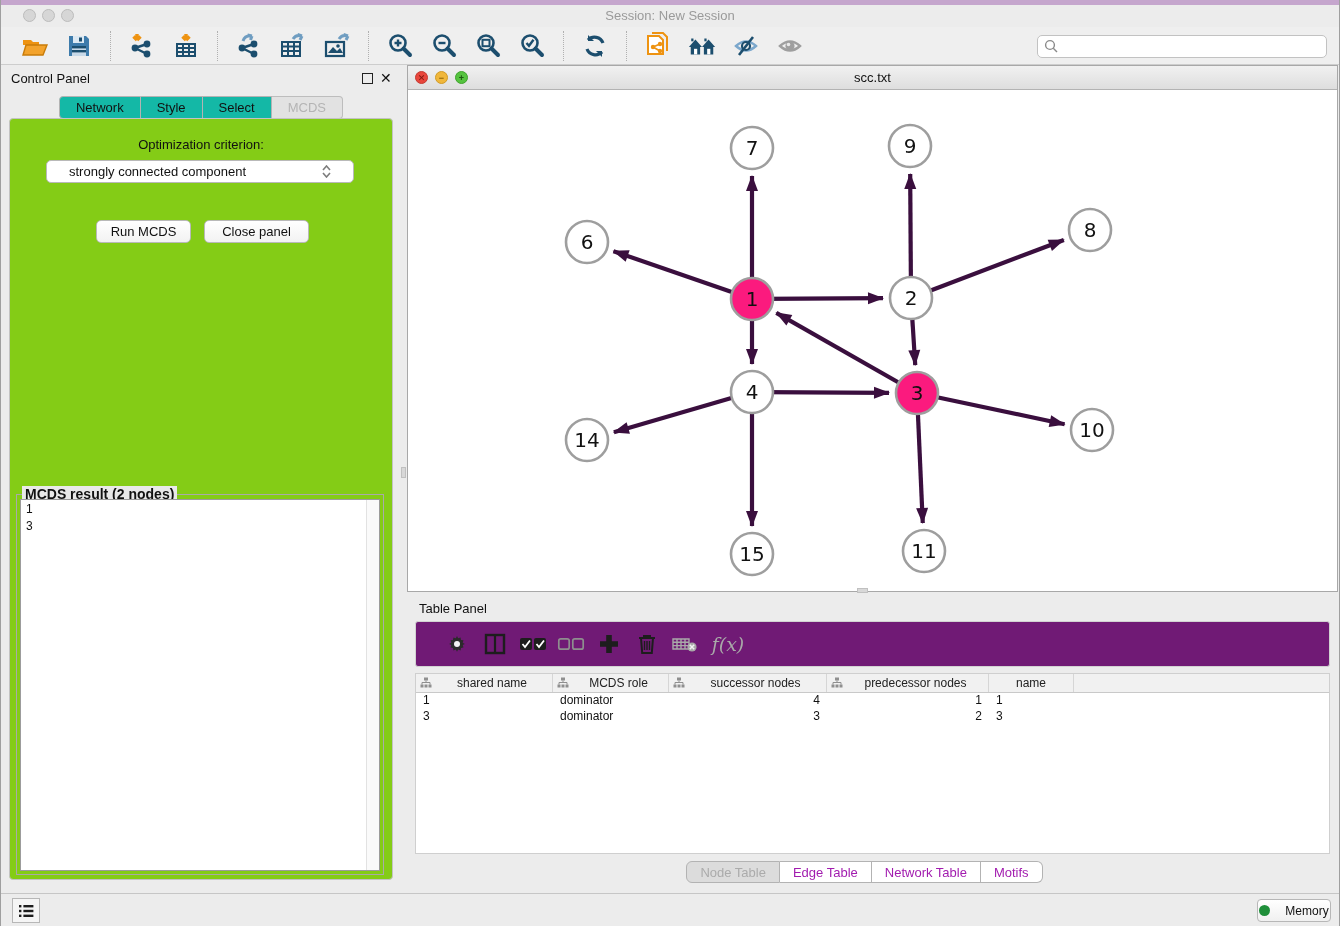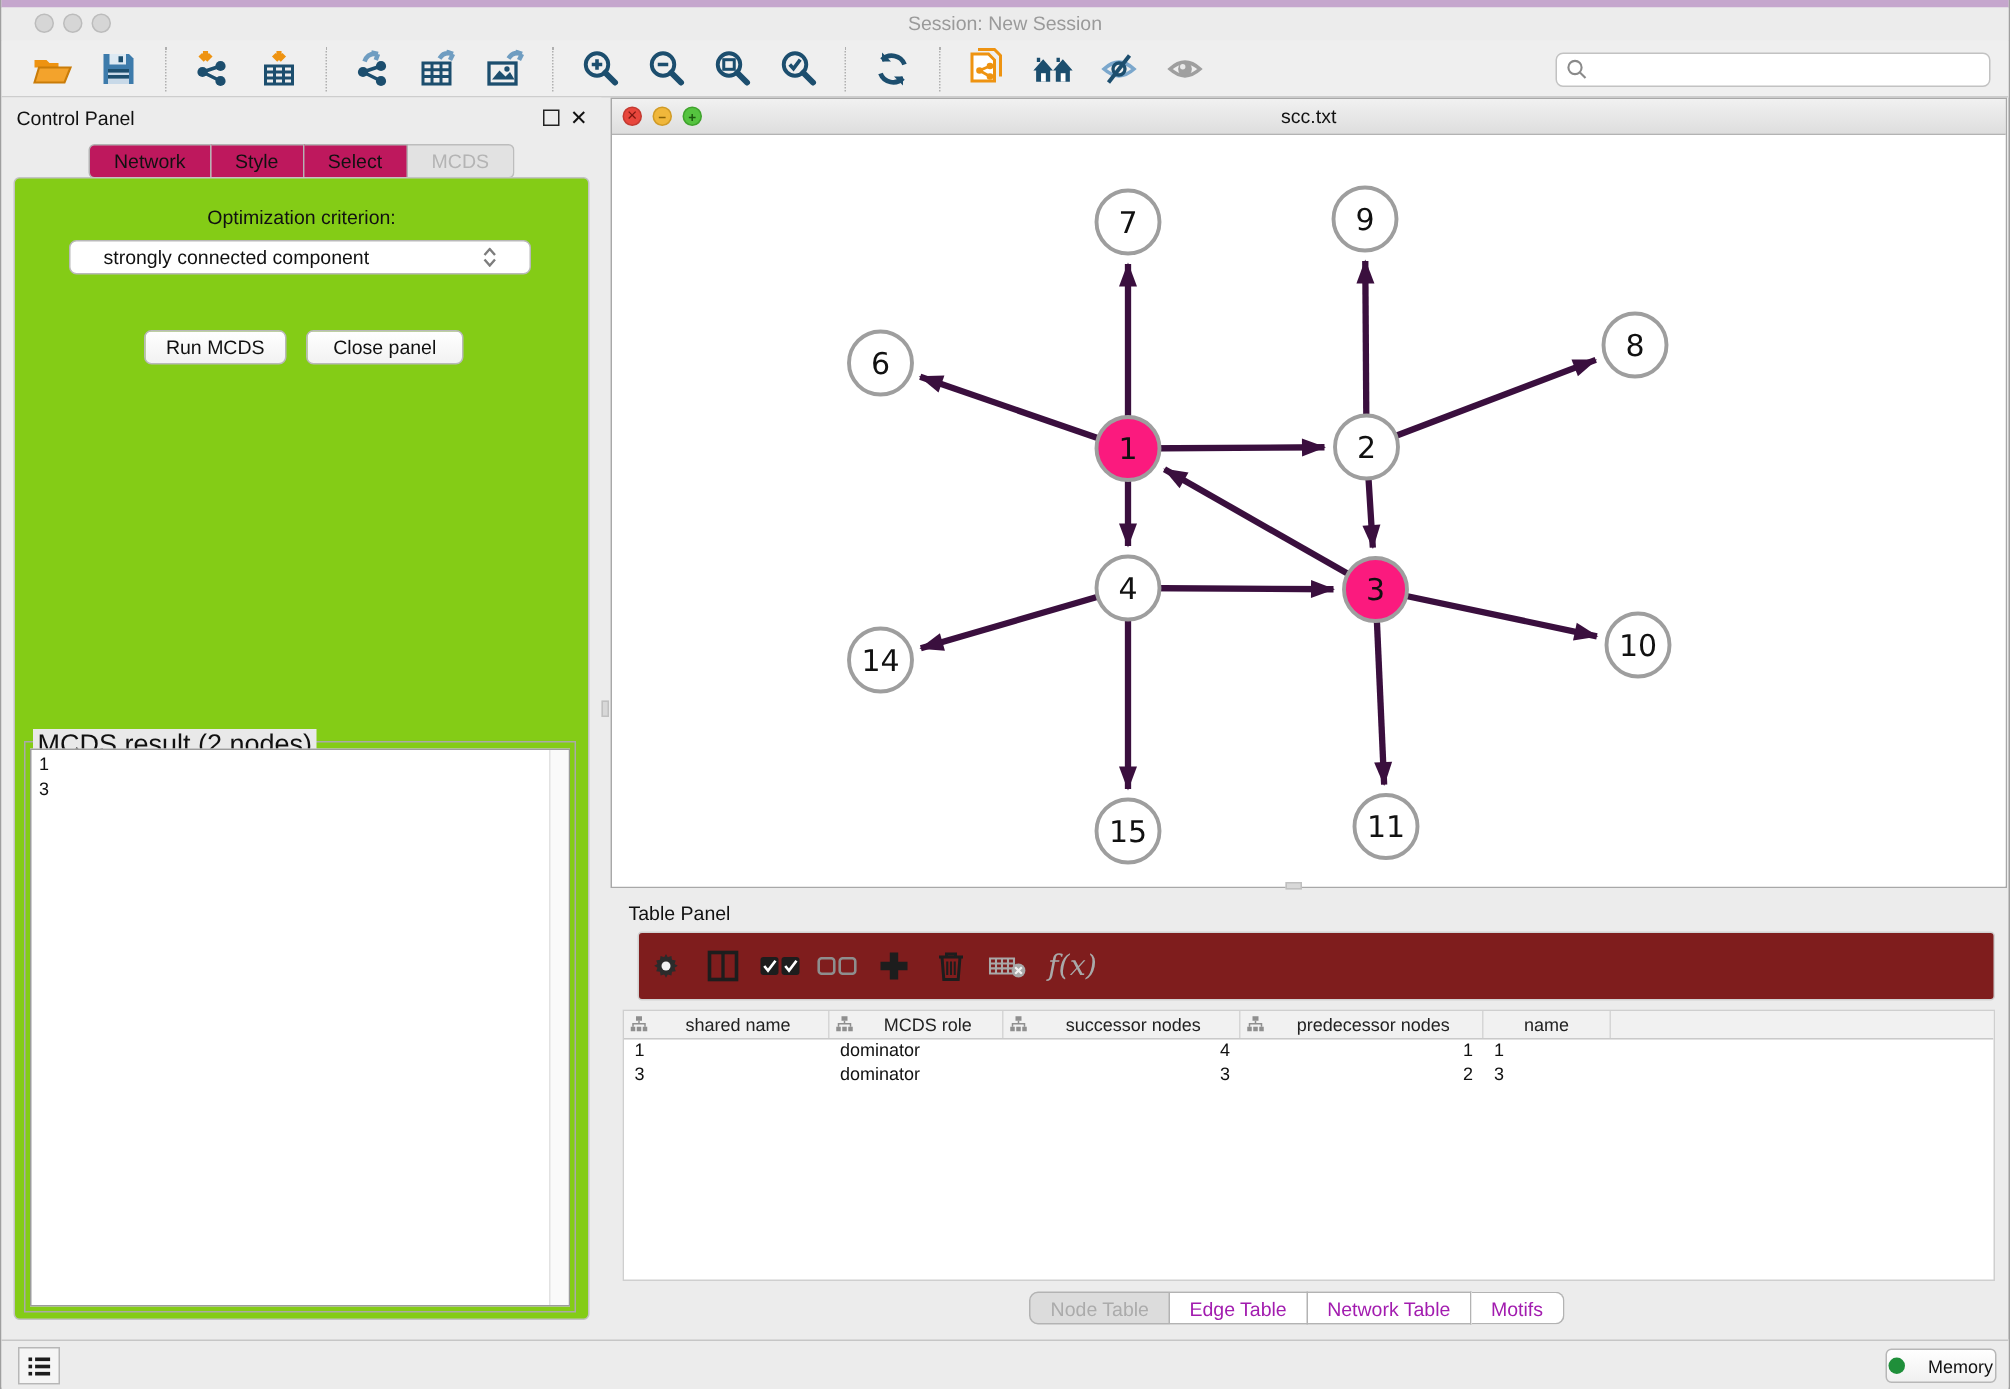--- a/index.html
+++ b/index.html
@@ -20,49 +20,49 @@
   .searchbox { position:absolute; right:12px; top:8px; width:290px; height:23px; background:#fff; border:1px solid #c2c2c2; border-radius:5px; display:flex; align-items:center; padding-left:6px; }
   .searchbox input { border:none; outline:none; flex:1; font-size:12px; background:transparent; margin-left:4px; }
 
   
   .control-panel { position:absolute; left:0; top:65px; width:400px; height:828px; background:#ececec; }
   .panel-header { position:absolute; left:0; right:0; top:0; height:26px; }
   .panel-title { position:absolute; left:10px; top:6px; font-size:13px; color:#111; }
   .float-icon { position:absolute; width:11px; height:11px; border:1.6px solid #222; background:transparent; top:8px; }
   .close-icon { position:absolute; top:5px; font-size:14px; font-weight:bold; color:#111; line-height:16px; }
   .cp-tabs { position:absolute; left:0; right:0; top:31px; height:23px; display:flex; justify-content:center; }
-  .cp-tab { height:23px; padding:0 16px; background:#be185d; border:1px solid #b3b3b3; border-left:none; font-size:13px; color:#111; display:flex; align-items:center; }
+  .cp-tab { height:23px; padding:0 16px; background:#14b8a6; border:1px solid #b3b3b3; border-left:none; font-size:13px; color:#111; display:flex; align-items:center; }
   .cp-tab:first-child { border-left:1px solid #b3b3b3; border-radius:4px 0 0 4px; }
   .cp-tab.active { background:#e2e2e2; color:#b4b4b4; border-radius:0 4px 4px 0; border-color:#bdbdbd; }
   .cp-content { position:absolute; left:8px; right:8px; top:53px; bottom:13px; background:#84cc16; border:1px solid #c3c3c3; border-radius:4px; }
   .opt-label { position:absolute; left:0; right:0; top:18px; text-align:center; font-size:13px; color:#111; }
   .opt-select { position:absolute; left:36px; width:308px; top:41px; height:23px; background:#fff; border:1px solid #b9b9b9; border-radius:5px; font-size:13px; color:#111; display:flex; align-items:center; padding:0 22px; }
   .opt-select .stepper { margin-left:auto; display:flex; flex-direction:column; align-items:center; gap:1px; }
   .btn { position:absolute; height:23px; background:linear-gradient(#ffffff,#f2f2f2); border:1px solid #b9b9b9; border-radius:5px; font-size:13px; color:#111; display:flex; align-items:center; justify-content:center;margin-top:28px; }
   .result-group { position:absolute; left:6px; right:8px; top:375px; bottom:4px; border:1px solid #a9a9a9; }
-  .result-legend { position:absolute; left:5px; top:-9px; background:#e9e9e9; padding:0 3px; font-size:18px; color:#111; }
+  .result-legend { position:absolute; left:5px; top:-9px; background:#e9e9e9; padding:0 3px; font-size:14px; color:#111;font-weight:bold; }
   .result-area { position:absolute; left:3px; right:3px; top:4px; bottom:3px; background:#fff; border:1px solid #9c9c9c; font-size:12px; color:#111; line-height:17px; padding:1px 5px; white-space:pre; overflow:hidden; }
   .result-scroll { position:absolute; right:4px; top:5px; bottom:4px; width:13px; background:#fafafa; border-left:1px solid #e2e2e2; }
 
   
   .net-window { position:absolute; left:406px; top:65px; width:931px; height:527px; background:#fff; border:1px solid #a8a8a8; }
   .net-titlebar { position:absolute; left:0; right:0; top:0; height:24px; background:linear-gradient(#f1f1f1,#dedede); border-bottom:1px solid #b3b3b3; }
   .net-title { position:absolute; left:0; right:0; top:4px; text-align:center; font-size:13px; color:#111; }
   .tl { position:absolute; top:5px; width:13px; height:13px; border-radius:50%; font-size:9px; font-weight:bold; display:flex; align-items:center; justify-content:center; }
   .tl-red { left:7px; background:#e8463c; border:1px solid #c43a31; color:#7e1710; }
   .tl-yellow { left:27px; background:#f0b73b; border:1px solid #d19b26; color:#8a6207; }
   .tl-green { left:47px; background:#55c33f; border:1px solid #3fa32c; color:#1c5a10; }
   .net-canvas { position:absolute; left:0; right:0; top:24px; bottom:0; background:#fff; }
   .net-canvas svg { position:absolute; left:0; top:0; }
   .split-handle-left { position:absolute; left:400px; top:467px; width:5px; height:11px; background:#d8d8d8; border:1px solid #c0c0c0; }
   .split-handle-bottom { position:absolute; left:856px; top:588px; width:11px; height:5px; background:#d8d8d8; border:1px solid #c0c0c0; }
 
   
   .table-panel { position:absolute; left:406px; top:595px; width:931px; height:295px; background:#ececec; }
-  .tp-toolbar { position:absolute; left:18px; right:8px; top:26px; height:46px; background:#7f1d1d; border:1px solid #d2d2d2; border-radius:3px; display:flex; align-items:center; padding-left:1px; }
+  .tp-toolbar { position:absolute; left:8px; right:8px; top:26px; height:46px; background:#701a75; border:1px solid #d2d2d2; border-radius:3px; display:flex; align-items:center; padding-left:24px; }
   .tp-icon { width:34px; height:30px; display:flex; align-items:center; justify-content:center; margin-right:4px; }
   .fx-label { font-family:"DejaVu Serif","Liberation Serif",serif; font-style:italic; font-size:19px; color:#a9a9a9; }
   .tp-table { position:absolute; left:8px; right:8px; top:78px; bottom:36px; background:#fff; border:1px solid #cfcfcf; overflow:hidden; }
   .tp-header { display:flex; height:19px; border-bottom:1px solid #c9c9c9; background:#f1f1f1; }
   .tp-th { display:flex; align-items:center; border-right:1px solid #d6d6d6; font-size:12px; color:#222; padding:0 4px; position:relative; }
   .tp-th .th-label { flex:1; text-align:center; }
   .tp-row { display:flex; height:16px; font-size:12px; color:#111; }
   .tp-td { padding:0 7px; overflow:hidden; white-space:nowrap; }
   .tp-tabs { position:absolute; left:0; right:16px; bottom:7px; display:flex; justify-content:center; }
   .tp-tab { height:22px; padding:0 13px; background:#fff; border:1px solid #b3b3b3; border-left:none; font-size:13px; color:#a21caf; display:flex; align-items:center; }

